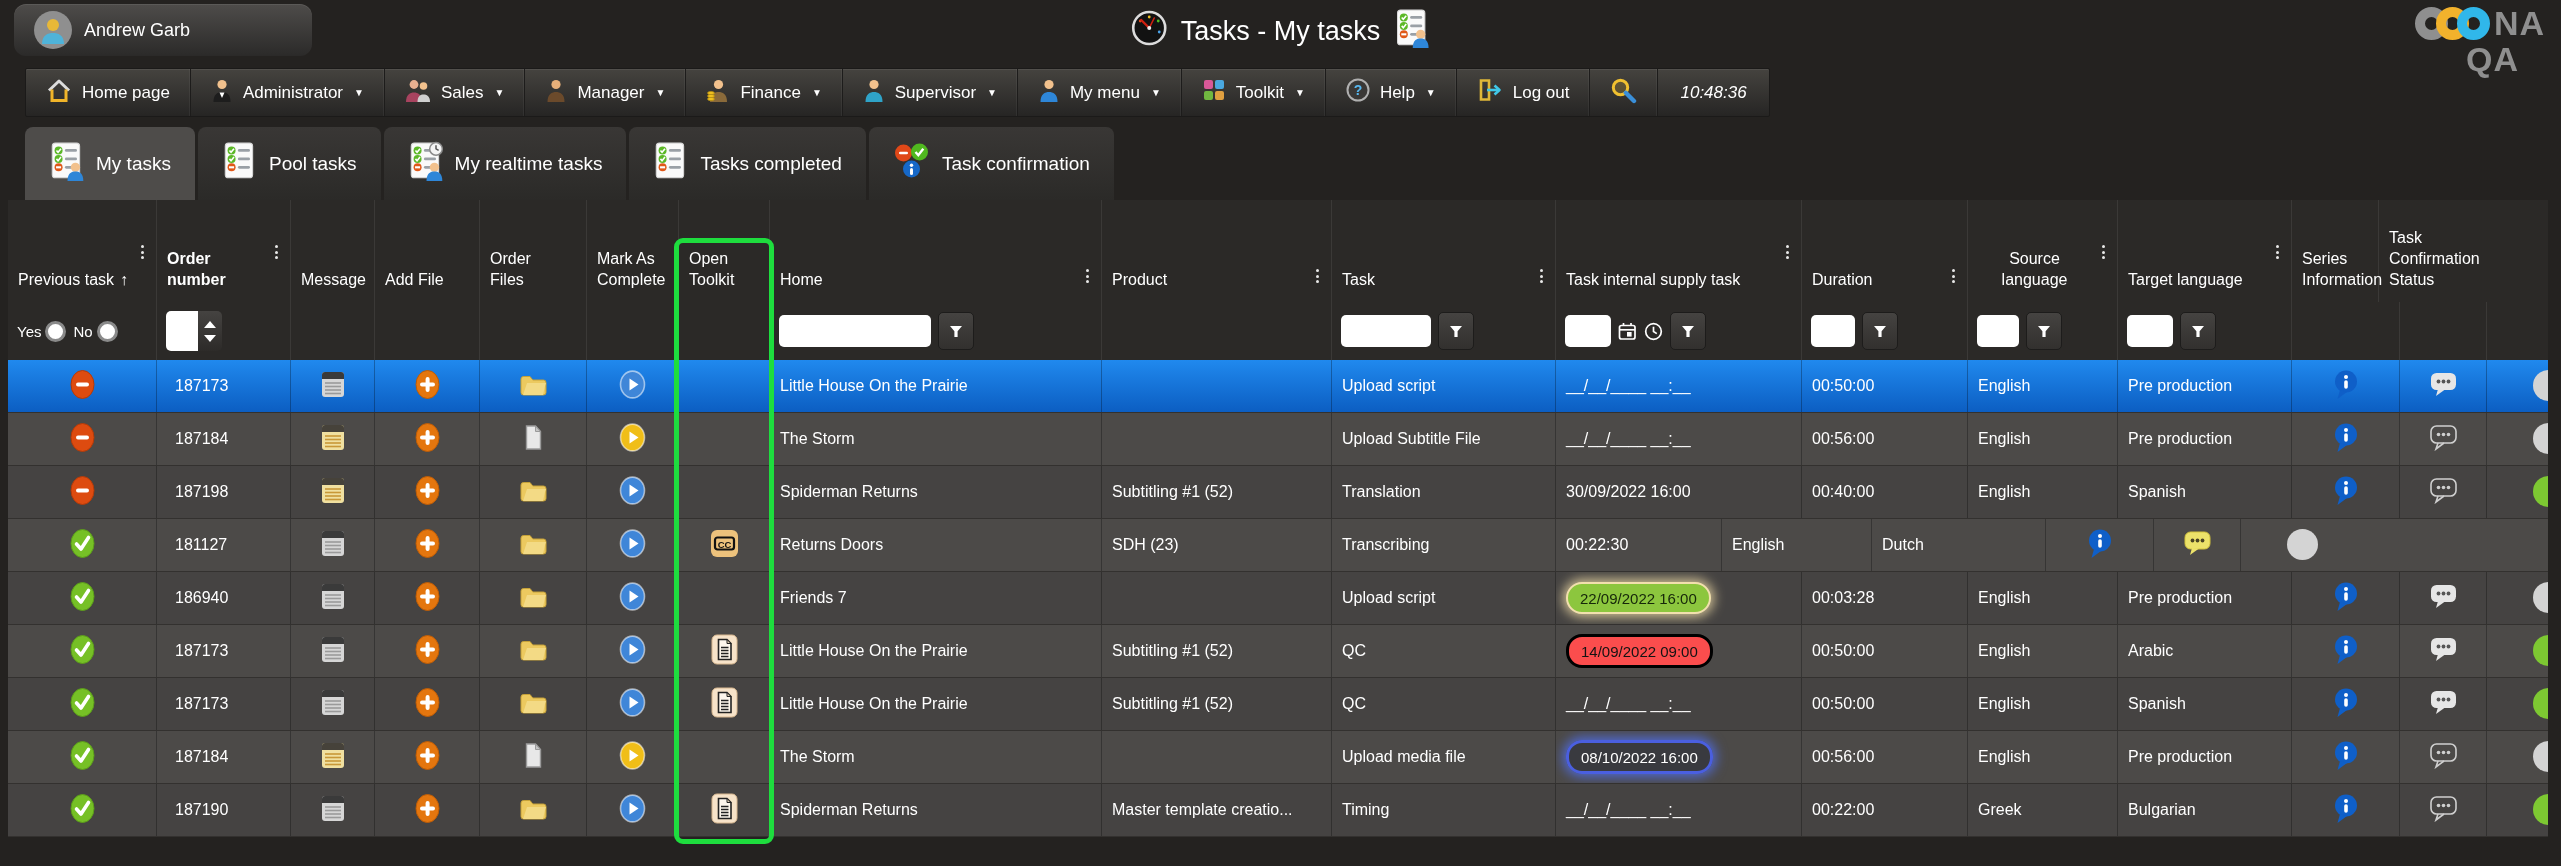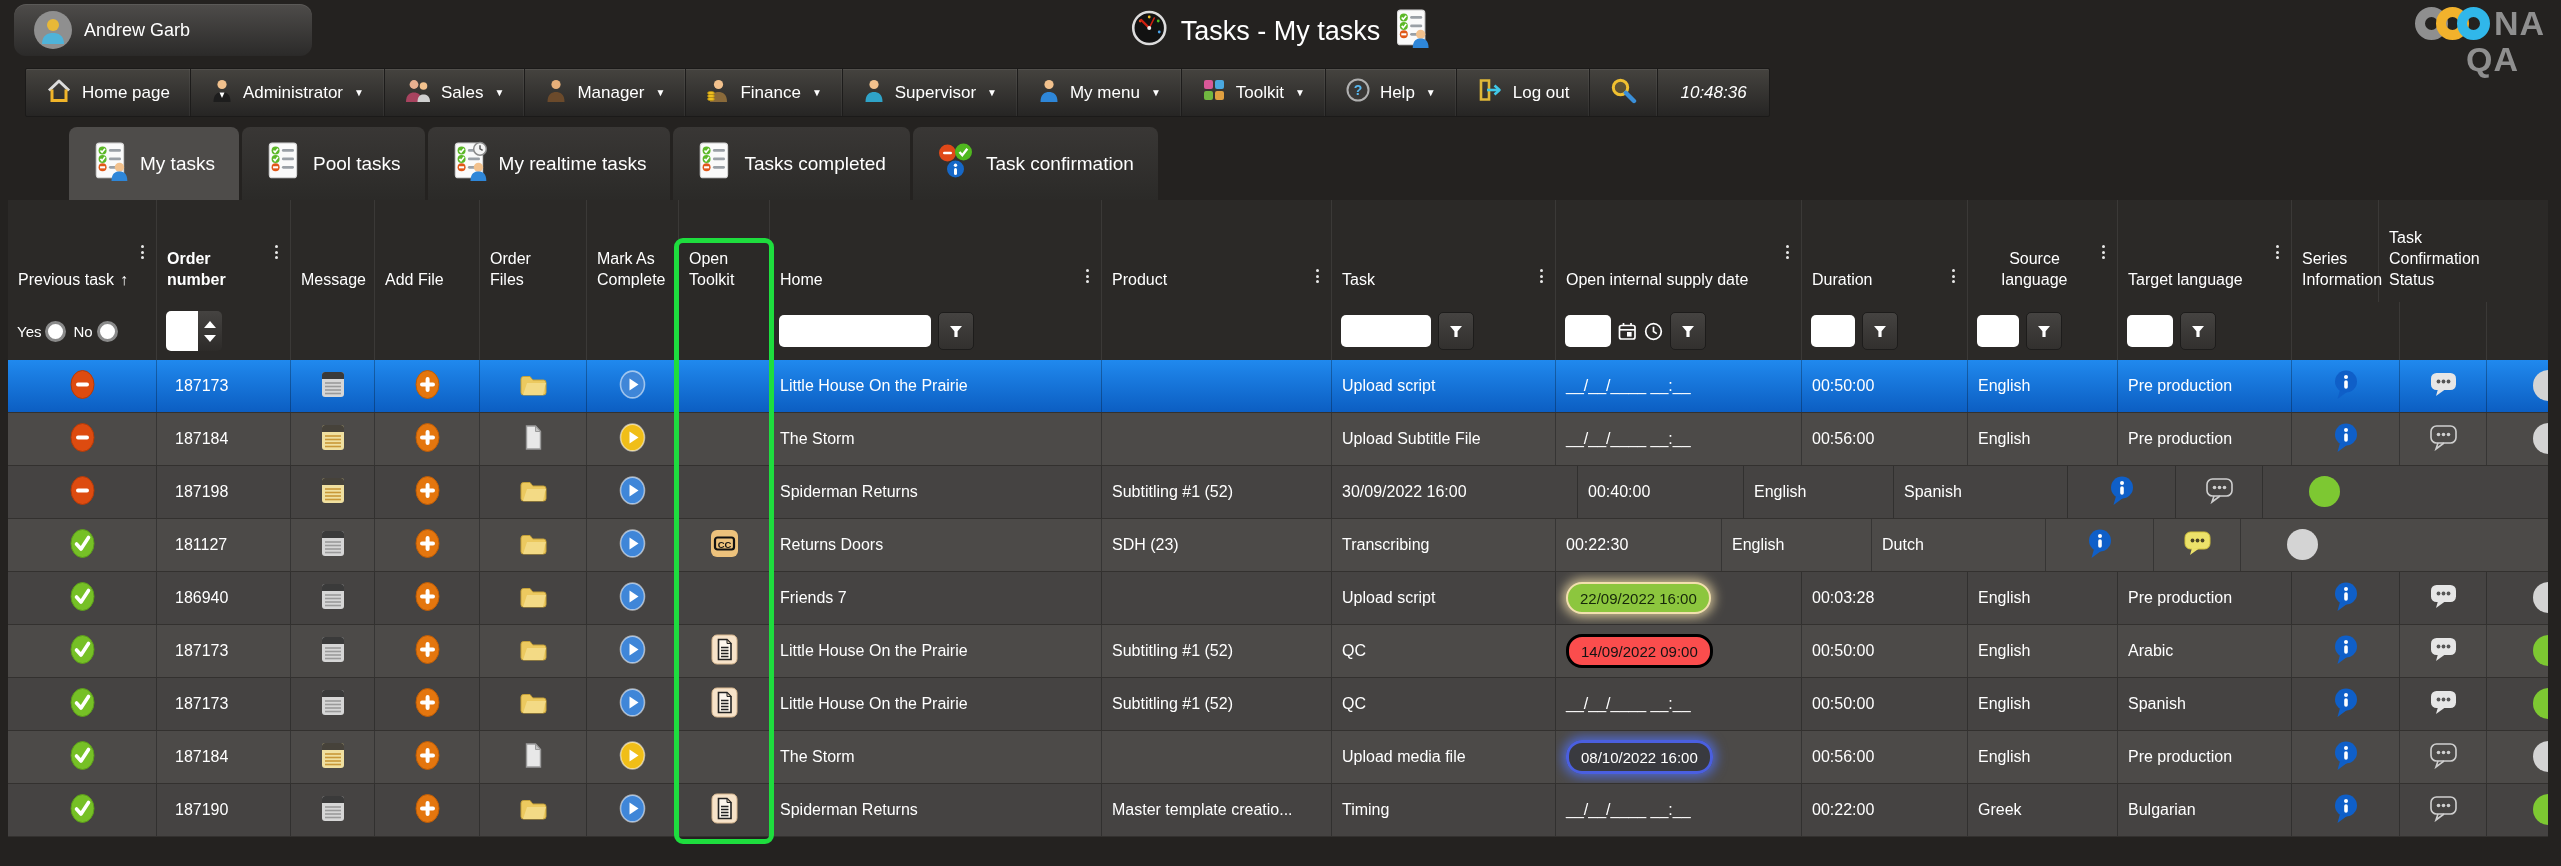--- a/index.html
+++ b/index.html
@@ -28,21 +28,21 @@
   .menu-item{display:flex;align-items:center;gap:10px;padding:0 20px;font-size:17px;cursor:pointer;
       border-right:1px solid #1d1c1b;box-shadow:inset -1px 0 0 rgba(255,255,255,.05);white-space:nowrap;}
   .menu-item:last-child{border-right:none;box-shadow:none;}
   .caret{font-size:10px;margin-left:1px;}
   .menu-clock{display:flex;align-items:center;padding:0 22px;font-size:17px;font-style:italic;}
 
   
   .tabbar{position:absolute;left:25px;top:127px;height:73px;display:flex;gap:3px;}
   .tab{display:flex;align-items:center;gap:11px;padding:0 24px;font-size:19px;border-radius:8px 8px 0 0;
       background:linear-gradient(180deg,#393735,#2b2a28);cursor:pointer;white-space:nowrap;}
-  .tab.active{background:#4e4c4a;margin-left:44px;}
+  .tab.active{background:#4e4c4a;}
 
   
   .table{position:absolute;left:8px;top:200px;width:2540px;}
   .thead{display:flex;height:102px;background:#2b2927;}
   .hcell{position:relative;box-sizing:border-box;border-right:1px solid #3b3937;
       display:flex;align-items:flex-end;padding:0 26px 12px 10px;font-size:16px;line-height:21px;}
   .hcell:last-child{border-right:none;}
   .kebab{position:absolute;right:9px;display:flex;flex-direction:column;gap:2.5px;cursor:pointer;padding:3px;}
   .kebab i{width:3px;height:3px;border-radius:50%;background:#e8e8e8;display:block;}
   .sort-arrow{margin-left:6px;font-size:16px;}
@@ -373,21 +373,21 @@
         </div>
         <div class="hcell" style="width: 224px; flex: 0 0 auto;">
           <span>Task</span>
           <div class="kebab" style="bottom: 16px;">
             <i></i>
             <i></i>
             <i></i>
           </div>
         </div>
         <div class="hcell" style="width: 246px; flex: 0 0 auto;">
-          <span>Open internal supply date</span>
+          <span>Task internal supply task</span>
           <div class="kebab" style="bottom: 40px;">
             <i></i>
             <i></i>
             <i></i>
           </div>
         </div>
         <div class="hcell" style="width: 166px; flex: 0 0 auto;">
           <span>Duration</span>
           <div class="kebab" style="bottom: 16px;">
             <i></i>
@@ -687,20 +687,21 @@
           </div>
           <div class="tcell center" style="width: 92px; flex: 0 0 auto;">
             <span class="icon"><svg width="27" height="29" viewBox="0 0 27 29" xmlns="http://www.w3.org/2000/svg">
                 <ellipse cx="13.5" cy="14.5" rx="12" ry="13.4" fill="#3f86d8" stroke="rgba(255,255,255,.55)" stroke-width="1.6"></ellipse>
                 <path d="M10.5 8.5 L19.5 14.5 L10.5 20.5 Z" fill="#fff"></path>
               </svg></span>
           </div>
           <div class="tcell center" style="width: 91px; flex: 0 0 auto;"></div>
           <div class="tcell text" style="width: 332px; flex: 0 0 auto;">Spiderman Returns</div>
           <div class="tcell text" style="width: 230px; flex: 0 0 auto;">Subtitling #1 (52)</div>
+          <div class="tcell text" style="width: 224px; flex: 0 0 auto;">Translation</div>
           <div class="tcell text" style="width: 246px; flex: 0 0 auto;">
             <span>30/09/2022 16:00</span>
           </div>
           <div class="tcell text" style="width: 166px; flex: 0 0 auto;">00:40:00</div>
           <div class="tcell text" style="width: 150px; flex: 0 0 auto;">English</div>
           <div class="tcell text" style="width: 174px; flex: 0 0 auto;">Spanish</div>
           <div class="tcell center" style="width: 108px; flex: 0 0 auto;">
             <span class="icon"><svg width="26" height="31" viewBox="0 0 26 31" xmlns="http://www.w3.org/2000/svg">
                 <circle cx="13" cy="12.5" r="11" fill="#0f5fc8"></circle>
                 <path d="M7 21 L4.5 30 L14 23 Z" fill="#0f5fc8"></path>

